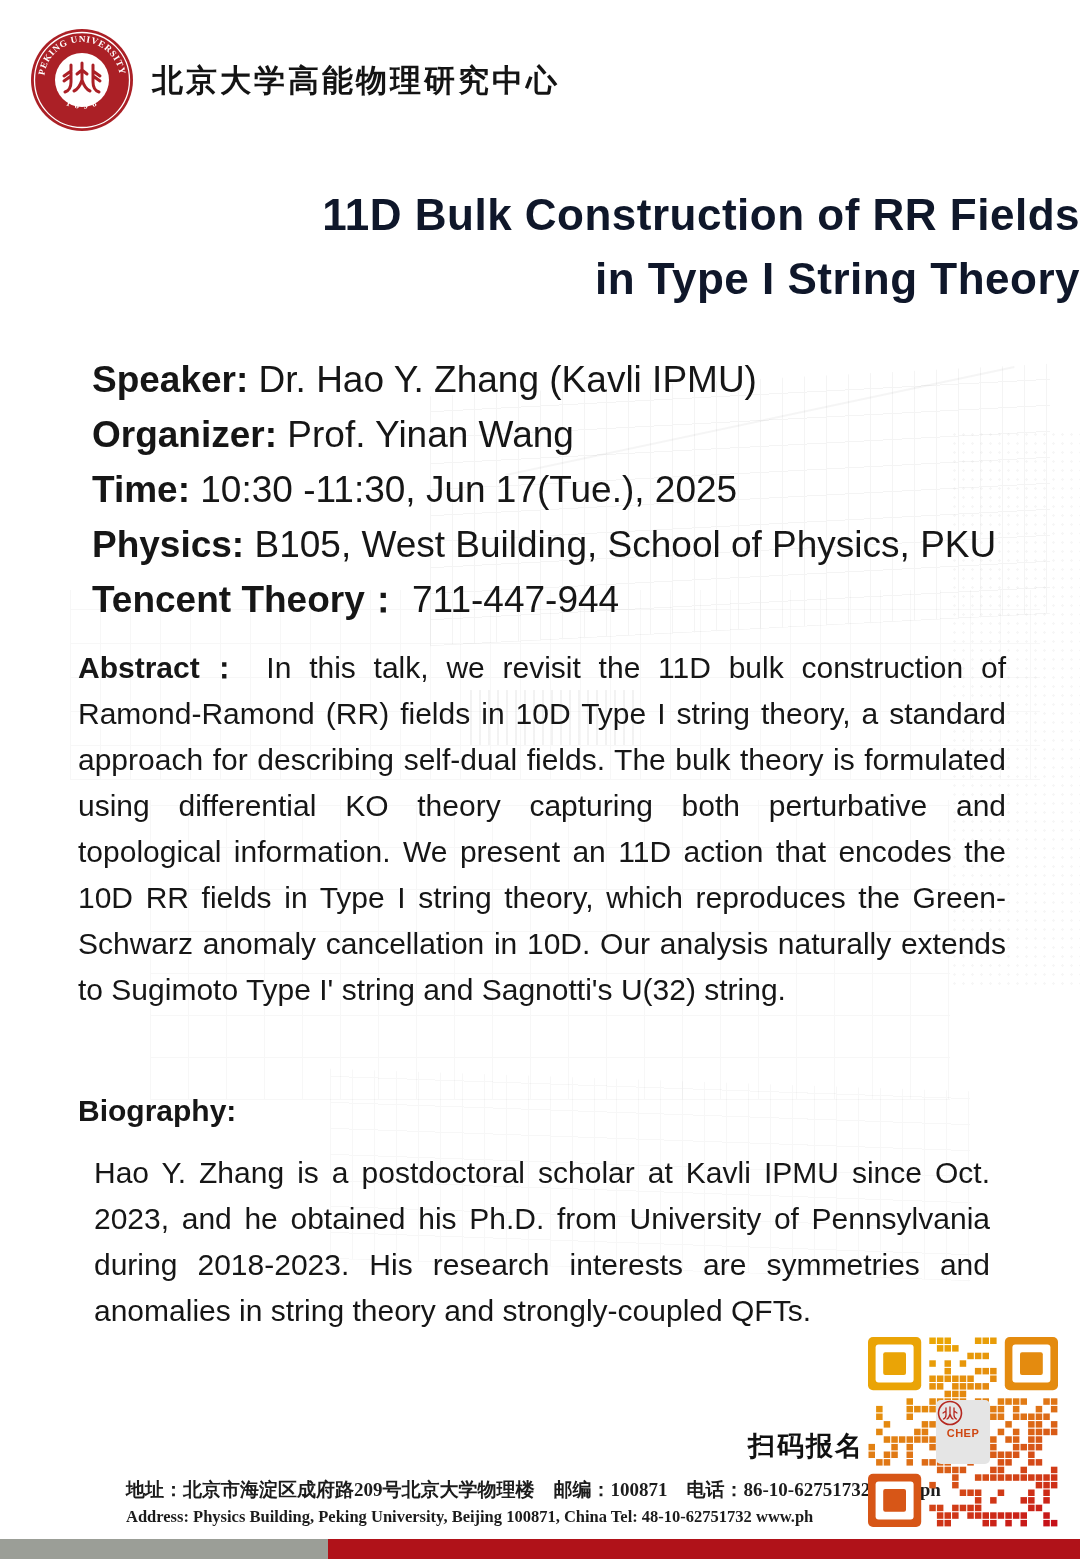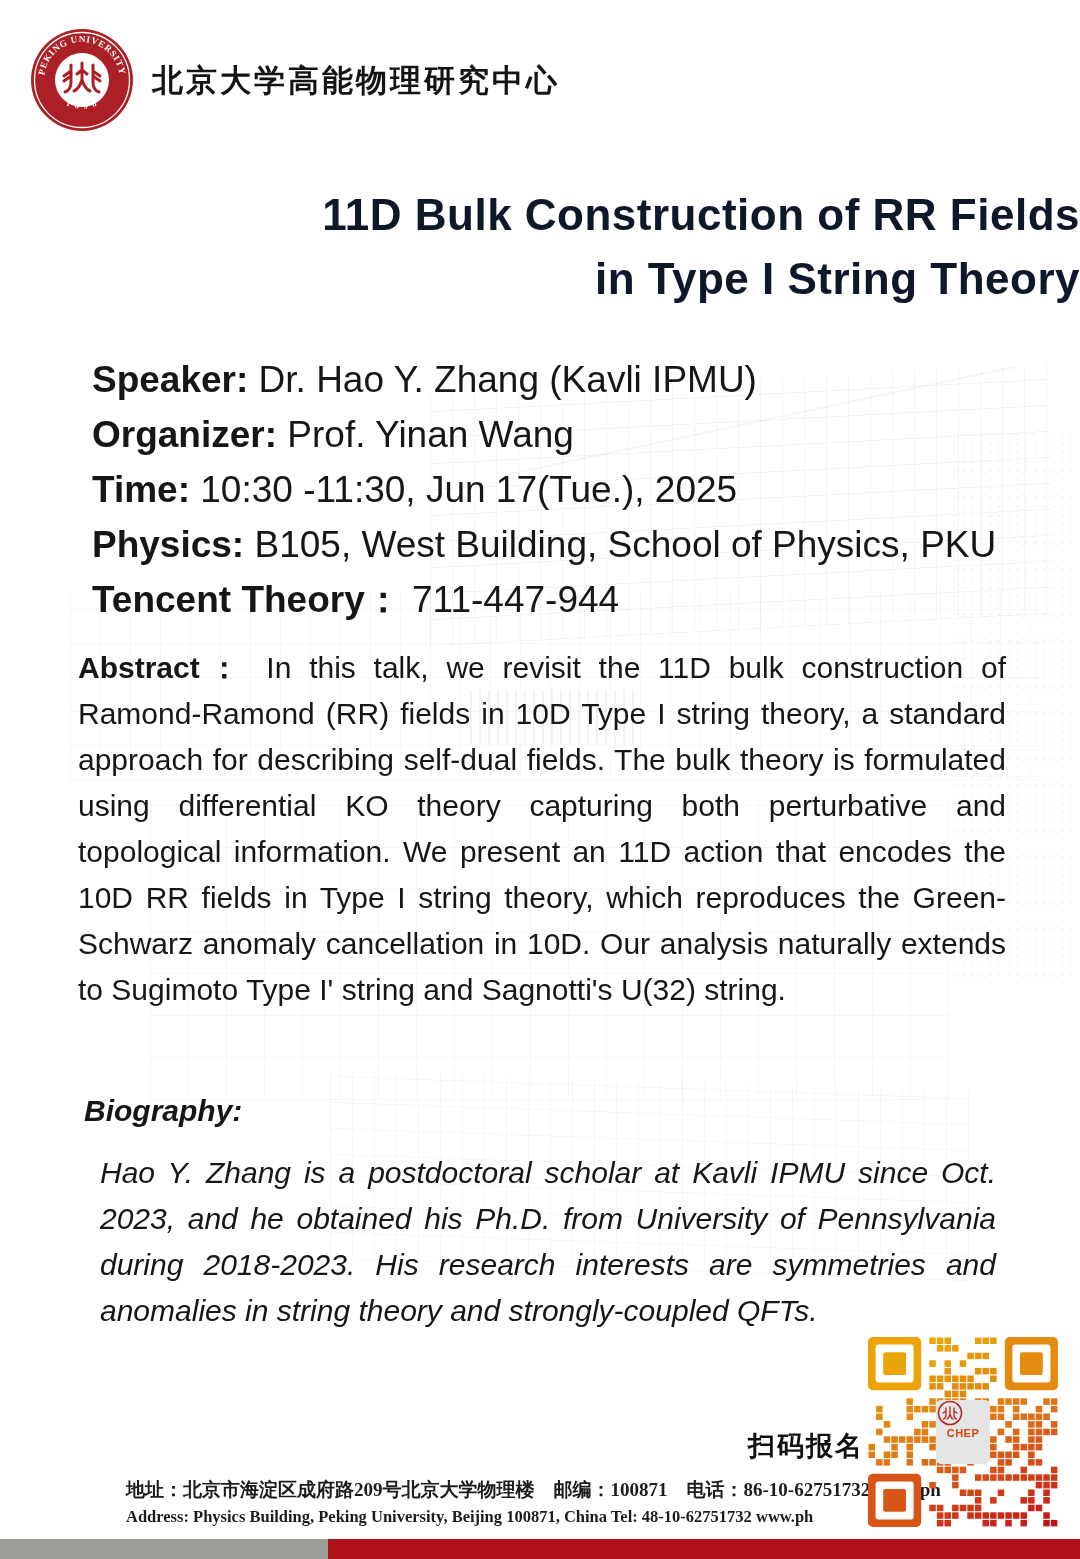--- a/index.html
+++ b/index.html
@@ -50,21 +50,21 @@
   .details{position:absolute;left:92px;top:352px;width:920px;}
   .detail-row{font-size:37px;line-height:55px;white-space:nowrap;}
   .lbl{font-weight:700;}
 
   
   .abstract{
     position:absolute;left:78px;top:645px;width:928px;
     font-size:30px;line-height:46px;text-align:justify;text-justify:inter-word;
     margin:0;
   }
-  .bio{position:absolute;left:84px;top:1088px;width:928px;font-size:30px;line-height:46px;font-style:italic;}
+  .bio{position:absolute;left:78px;top:1088px;width:928px;font-size:30px;line-height:46px;}
   .bio p{margin:16px;text-align:justify;text-justify:inter-word;}
   .bio .lbl{display:block;}
 
   
   .scan-text{
     position:absolute;right:216px;top:1428px;
     font-size:27px;font-weight:700;letter-spacing:2px;color:#111;
   }
   .address{
     position:absolute;left:126px;top:1476px;width:740px;

